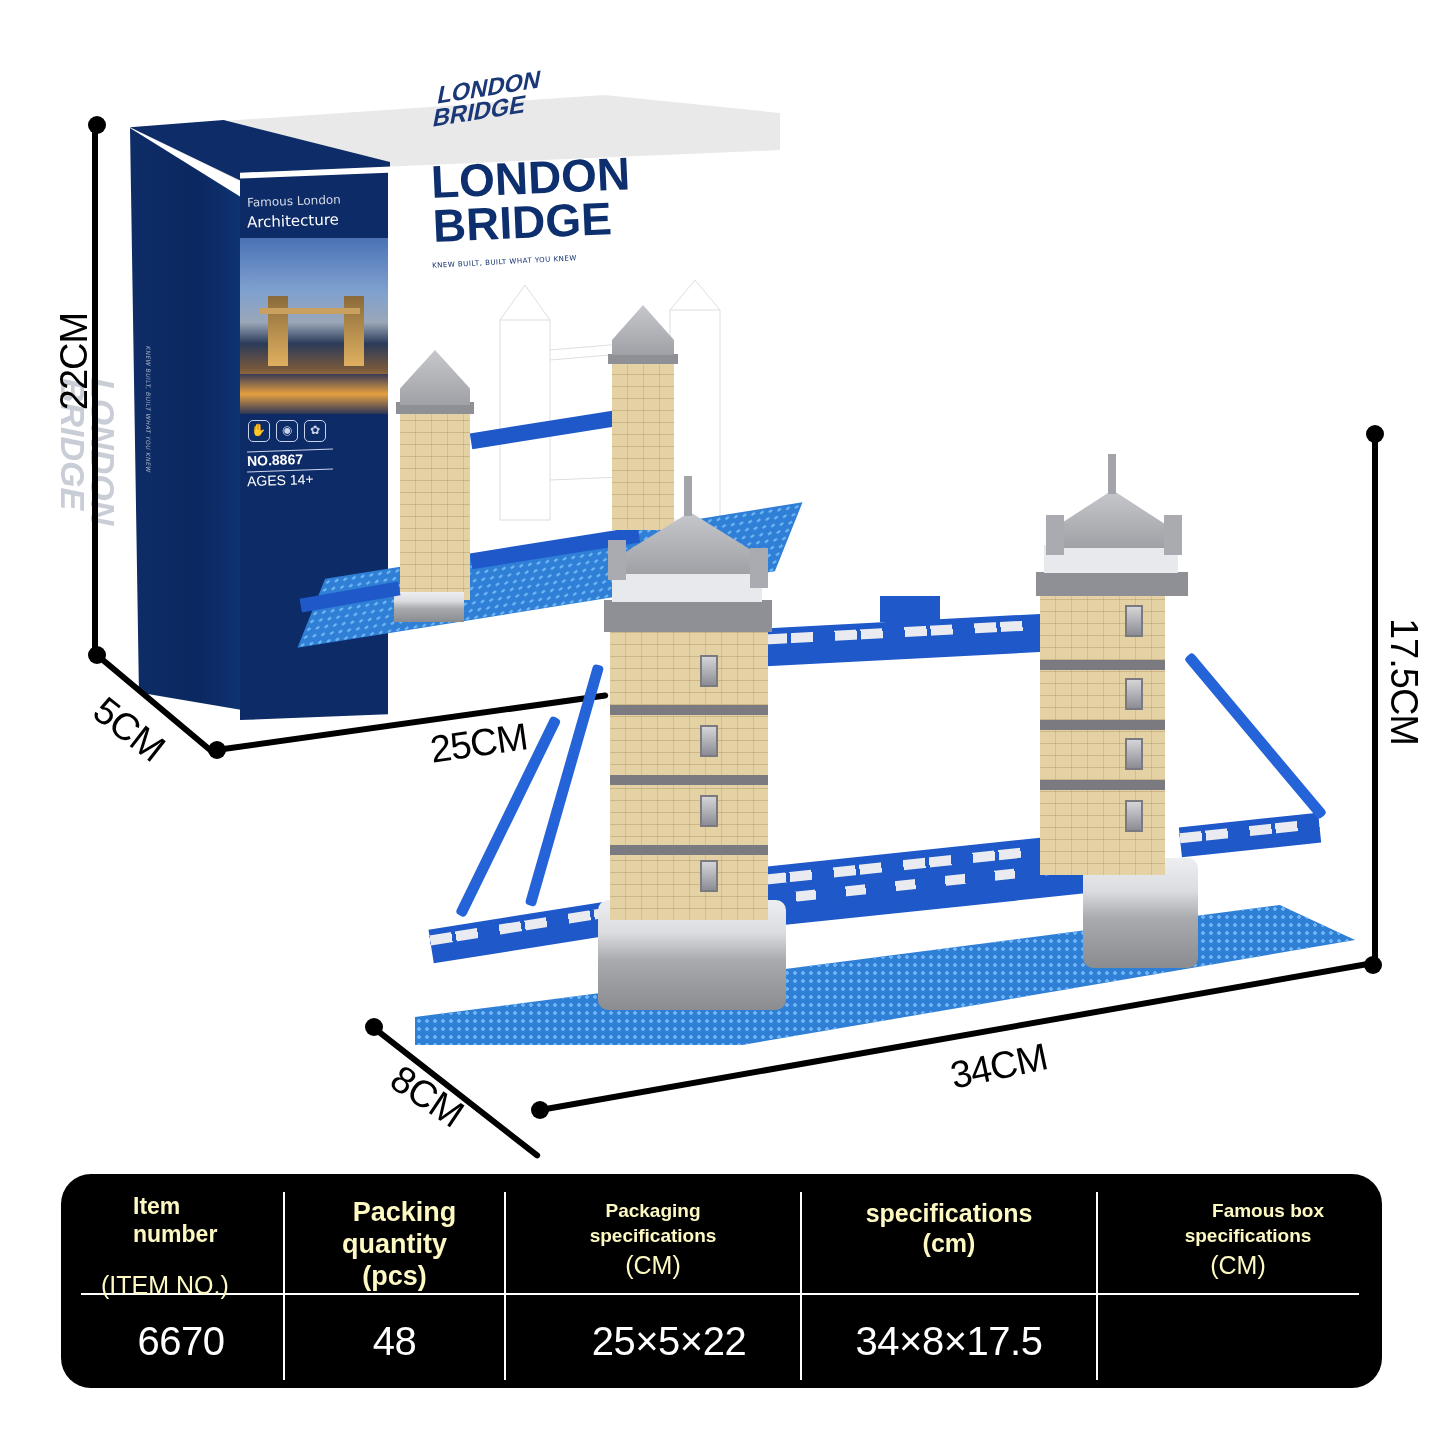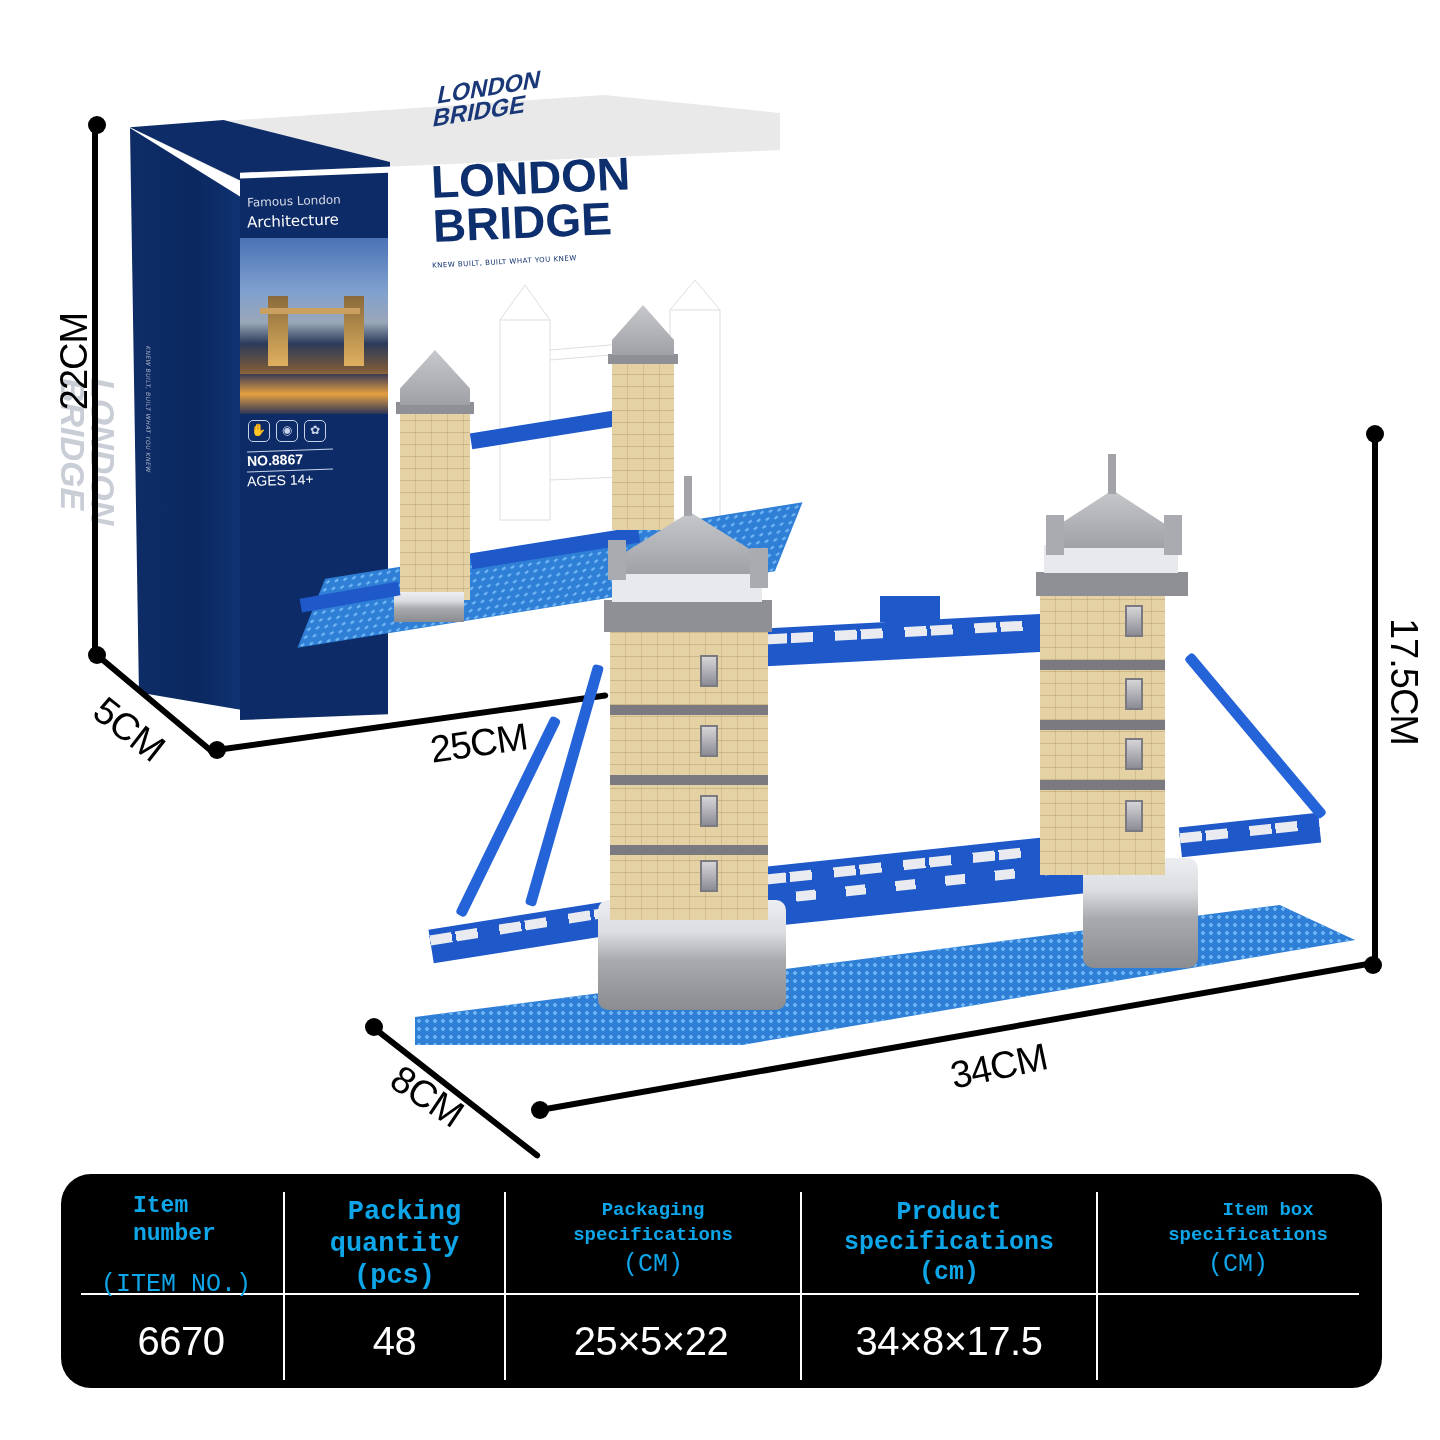--- a/index.html
+++ b/index.html
@@ -102,21 +102,21 @@
   .pier { position: absolute; background: linear-gradient(180deg,#eceef1 0%,#dadcdf 30%,#a8aaae 55%,#8a8c90 100%); }
   .chain-seg { position: absolute; height: 11px; background: #2563d8; border-radius: 4px; transform-origin: 0 50%; }
 
   
   .spec-table {
     position: absolute; left: 61px; top: 1174px; width: 1321px; height: 214px;
     background: #000; border-radius: 30px; color: #fff;
   }
   .spec-table .vline { position: absolute; top: 18px; width: 2px; height: 188px; background: #fff; }
   .spec-table .hline { position: absolute; left: 20px; width: 1278px; top: 119px; height: 2px; background: #fff; }
-  .hcell { position: absolute; top: 18px; text-align: center; font-family: Liberation Mono, monospace; font-weight: 700; color: #0ea5e9; }
+  .hcell { position: absolute; top: 18px; text-align: center; font-family: Liberation Sans, sans-serif; font-weight: 700; color: #fef9c3; }
   .hcell .u { display: block; font-weight: 400; }
   .vcell { position: absolute; top: 132px; height: 70px; text-align: center; font-family: "Liberation Sans", sans-serif; font-size: 40px; line-height: 70px; color: #fff; letter-spacing: -0.5px; }
 </style>
 </head>
 <body>
 
 <div>
   <div class="box-top"></div>
   <div class="box-top-navy"></div>
   <div class="top-title">
@@ -290,27 +290,26 @@
     <span style="display:block;padding-left:20px;">Packing</span>
     <span style="display:block;">quantity</span>
     <span style="display:block;">(pcs)</span>
   </div>
   <div class="hcell" style="left:445px; width:294px; font-size:19px; line-height:25px; top:24px;">
     <span style="display:block;">Packaging</span>
     <span style="display:block;">specifications</span>
     <span class="u" style="font-size:25px; line-height:34px;">(CM)</span>
   </div>
   <div class="hcell" style="left:741px; width:294px; font-size:25px; line-height:30px; top:24px;">
-    <span style="display:block;">Product</span>
     <span style="display:block;">specifications</span>
     <span style="display:block;">(cm)</span>
   </div>
   <div class="hcell" style="left:1037px; width:280px; font-size:19px; line-height:25px; top:24px;">
-    <span style="display:block; padding-left:60px;">Item box</span>
+    <span style="display:block; padding-left:60px;">Famous box</span>
     <span style="display:block; padding-left:20px;">specifications</span>
     <span class="u" style="font-size:25px; line-height:34px;">(CM)</span>
   </div>
 
   <div class="vcell" style="left:20px; width:200px;">6670</div>
   <div class="vcell" style="left:224px; width:219px;">48</div>
-  <div class="vcell" style="left:427px; width:326px;">25×5×22</div>
+  <div class="vcell" style="left:445px; width:326px;">25×5×22</div>
   <div class="vcell" style="left:741px; width:294px;">34×8×17.5</div>
 </div>
 
 </body></html>

